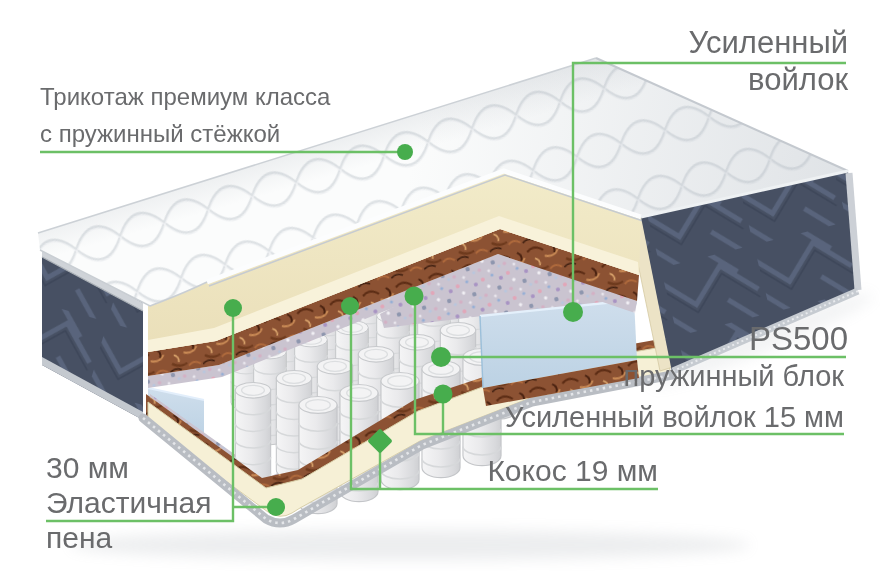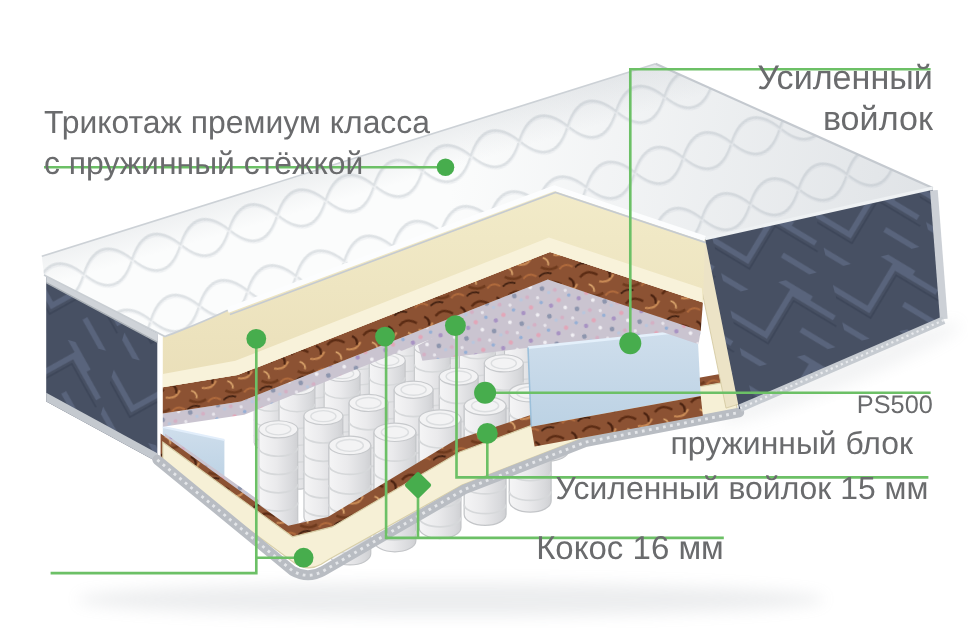--- a/index.html
+++ b/index.html
@@ -9,25 +9,25 @@
     --bg:#ffffff;
   }
   html,body{margin:0;padding:0;background:#eee;}
   .stage{
     position:relative;width:880px;height:571px;margin:0 auto;
     background:var(--bg);overflow:hidden;
     font-family:"Liberation Sans","DejaVu Sans",sans-serif;
     color:var(--label_text);
   }
   .stage svg{position:absolute;left:0;top:0;}
-  .lbl{position:absolute;z-index:5;white-space:nowrap;color:var(--label_text);margin-top:28px;}
-  .lbl-knit{left:40px;top:66px;font-size:29px;line-height:37px;}
+  .lbl{position:absolute;z-index:5;white-space:nowrap;color:var(--label_text);}
+  .lbl-knit{left:40px;top:78px;font-size:24px;line-height:37px;}
   .lbl-box{right:32px;top:24px;font-size:31px;line-height:37px;text-align:right;}
-  .lbl-ps500{right:32px;top:322px;font-size:23px;line-height:34px;text-align:center;}
-  .lbl-spring{right:50px;top:360px;font-size:29px;line-height:32px;text-align:right;}
+  .lbl-ps500{right:32px;top:322px;font-size:33px;line-height:34px;text-align:center;}
+  .lbl-spring{right:36px;top:360px;font-size:29px;line-height:32px;text-align:right;}
   .lbl-felt{right:36px;top:402px;font-size:29px;line-height:31px;text-align:right;}
   .lbl-coco{right:222px;top:455px;font-size:30px;line-height:32px;text-align:right;}
   .lbl-foam{left:46px;top:450px;font-size:30px;line-height:35px;text-align:left;}
   .gline{stroke:var(--line_green);stroke-width:2.4;fill:none;}
   .gdot{fill:var(--dot_green);}
 </style>
 </head>
 <body>
 
 <div class="stage">
@@ -243,17 +243,22 @@
   </div>
   <div class="lbl lbl-spring">
     <div>пружинный блок</div>
   </div>
 
   <div class="lbl lbl-felt">
     <div>Усиленный войлок 15 мм</div>
   </div>
 
   <div class="lbl lbl-coco">
-    <div>Кокос 16 мм</div>
-  </div>
-
+    <div>Кокос 19 мм</div>
+  </div>
+
+  <div class="lbl lbl-foam">
+    <div>30 мм</div>
+    <div>Эластичная</div>
+    <div>пена</div>
+  </div>
 
 </div>
 
 </body></html>

